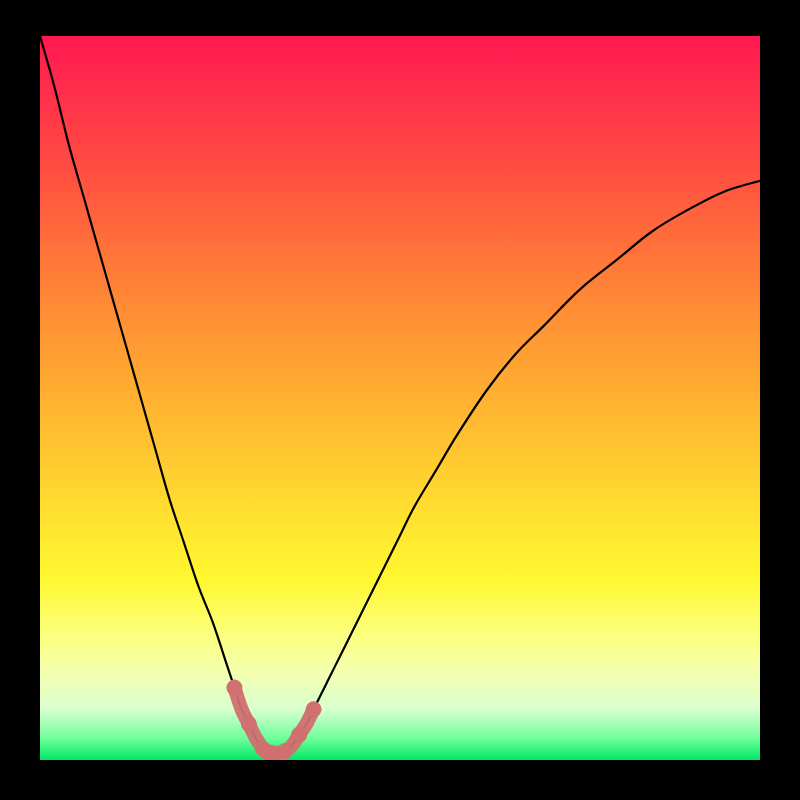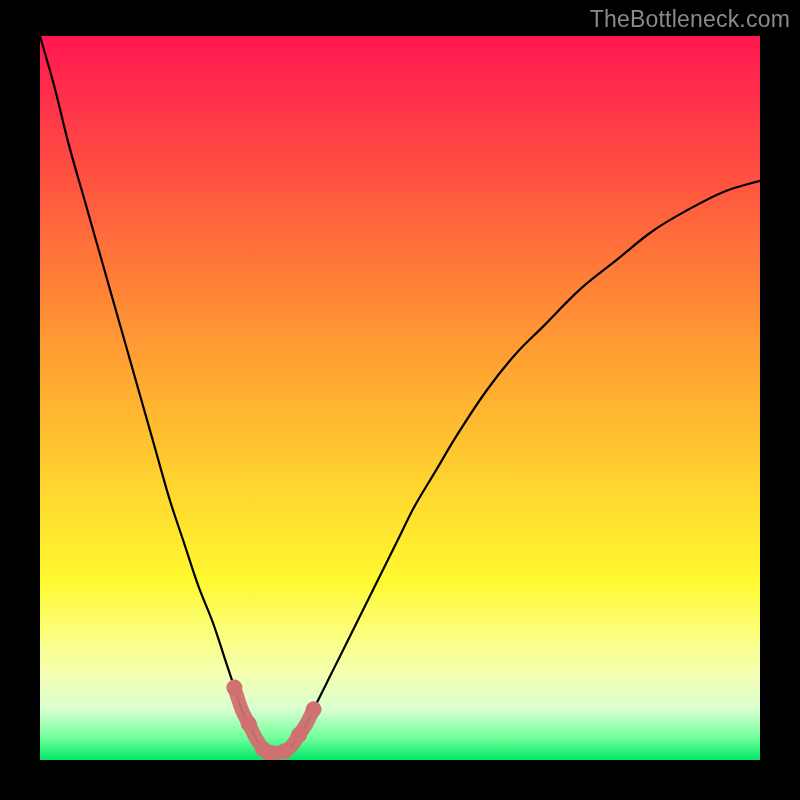--- a/index.html
+++ b/index.html
@@ -55,21 +55,20 @@
     left: 0;
     top: 0;
     width: 720px;
     height: 724px;
   }
 </style>
 </head>
 <body>
 
 <div class="frame">
-  <div class="watermark">TheBottleneck.com</div>
   <div class="plot">
     <svg class="curve" viewBox="0 0 720 724" preserveAspectRatio="none">
       <g id="curve-group">
           <path d="M 0 0 C 2.592 9.12239999999999 9.216000000000001 31.131999999999948 14.4 50.67999999999995 C 19.584 70.22799999999995 23.616 89.05200000000002 28.8 108.60000000000002 C 33.984 128.14800000000002 38.016 141.03519999999997 43.199999999999996 159.27999999999997 C 48.38399999999999 177.52479999999997 52.416000000000004 191.71520000000004 57.6 209.96000000000004 C 62.784 228.20480000000003 66.816 242.3952 72 260.64 C 77.184 278.8848 81.216 293.07520000000005 86.39999999999999 311.32000000000005 C 91.58399999999999 329.56480000000005 95.61600000000001 343.7552 100.80000000000001 362 C 105.98400000000001 380.2448 110.016 394.4352 115.2 412.68 C 120.384 430.9248 124.416 446.4184 129.6 463.36 C 134.784 480.3016 138.816 491.1616 144 506.8 C 149.184 522.4384 153.216 535.9048 158.4 550.24 C 163.584 564.5752 167.61599999999999 572.1048000000001 172.79999999999998 586.44 C 177.98399999999998 600.7752 183.312 618.1512 187.20000000000002 629.88 C 191.08800000000002 641.6088 191.808 643.7808 194.4 651.6 C 196.99200000000002 659.4192 199.00800000000004 666.804 201.60000000000002 673.3199999999999 C 204.192 679.8359999999999 206.208 682.5871999999999 208.79999999999998 687.8 C 211.39199999999997 693.0128 213.408 697.7188 216 702.28 C 218.592 706.8412 221.256 710.5336 223.2 713.14 C 225.14399999999998 715.7464 225.50400000000002 716.1084 226.8 716.76 C 228.096 717.4116 228.45600000000002 716.76 230.4 716.76 C 232.344 716.76 235.008 717.02064 237.60000000000002 716.76 C 240.19200000000004 716.49936 242.20800000000003 716.6152 244.8 715.312 C 247.392 714.0088000000001 249.408 712.5173599999999 251.99999999999997 709.52 C 254.59199999999996 706.52264 256.608 702.5695999999999 259.2 698.66 C 261.792 694.7504 263.808 692.3611999999999 266.4 687.8 C 268.99199999999996 683.2388 269.71200000000005 681.1392 273.6 673.3199999999999 C 277.488 665.5007999999999 282.81600000000003 654.7856 288 644.36 C 293.18399999999997 633.9344 297.21599999999995 625.8256 302.4 615.4 C 307.584 604.9744 311.616 596.8656000000001 316.8 586.44 C 321.98400000000004 576.0144 326.016 567.9056 331.2 557.48 C 336.38399999999996 547.0544 340.41599999999994 538.9456 345.59999999999997 528.52 C 350.784 518.0944 354.816 509.9856 360 499.56 C 365.184 489.1344 367.92 482.3288 374.40000000000003 470.6 C 380.88000000000005 458.87120000000004 388.22400000000005 447.43199999999996 396.00000000000006 434.4 C 403.77600000000007 421.368 408.52799999999996 412.5352 417.59999999999997 398.2 C 426.67199999999997 383.8648 436.032 369.0952 446.4 354.76 C 456.768 340.4248 464.83200000000005 330.2887999999999 475.20000000000005 318.55999999999995 C 485.56800000000004 306.83119999999997 492.33599999999996 301.3288 503.99999999999994 289.6 C 515.664 277.87120000000004 527.04 265.12879999999996 540 253.39999999999998 C 552.96 241.67119999999997 563.04 234.86560000000006 576 224.44000000000005 C 588.96 214.01440000000005 599.04 204.60240000000002 612 195.48000000000002 C 624.96 186.35760000000002 635.04 180.9276 648 173.76 C 660.96 166.59239999999997 671.04 160.87279999999998 684 155.65999999999997 C 696.96 150.44719999999995 713.52 146.75479999999996 720 144.79999999999995" fill="none" stroke="#000000" stroke-width="2.2" stroke-linecap="round" stroke-linejoin="round"></path>
         </g>
       <g id="highlight-group">
           <path d="M 194.4 651.6 C 195.696 655.5096 199.00800000000004 666.804 201.60000000000002 673.3199999999999 C 204.192 679.8359999999999 206.208 682.5871999999999 208.79999999999998 687.8 C 211.39199999999997 693.0128 213.408 697.7188 216 702.28 C 218.592 706.8412 221.256 710.5336 223.2 713.14 C 225.14399999999998 715.7464 225.50400000000002 716.1084 226.8 716.76 C 228.096 717.4116 228.45600000000002 716.76 230.4 716.76 C 232.344 716.76 235.008 717.02064 237.60000000000002 716.76 C 240.19200000000004 716.49936 242.20800000000003 716.6152 244.8 715.312 C 247.392 714.0088000000001 249.408 712.5173599999999 251.99999999999997 709.52 C 254.59199999999996 706.52264 256.608 702.5695999999999 259.2 698.66 C 261.792 694.7504 263.808 692.3611999999999 266.4 687.8 C 268.99199999999996 683.2388 272.30400000000003 675.9264 273.6 673.3199999999999" fill="none" stroke="#d07070" stroke-width="14" stroke-linecap="round" stroke-linejoin="round" opacity="0.95"></path>
           <g>
             <circle cx="194.4" cy="651.6" r="8" fill="#d07070"></circle>
             <circle cx="208.79999999999998" cy="687.8" r="8" fill="#d07070"></circle>

